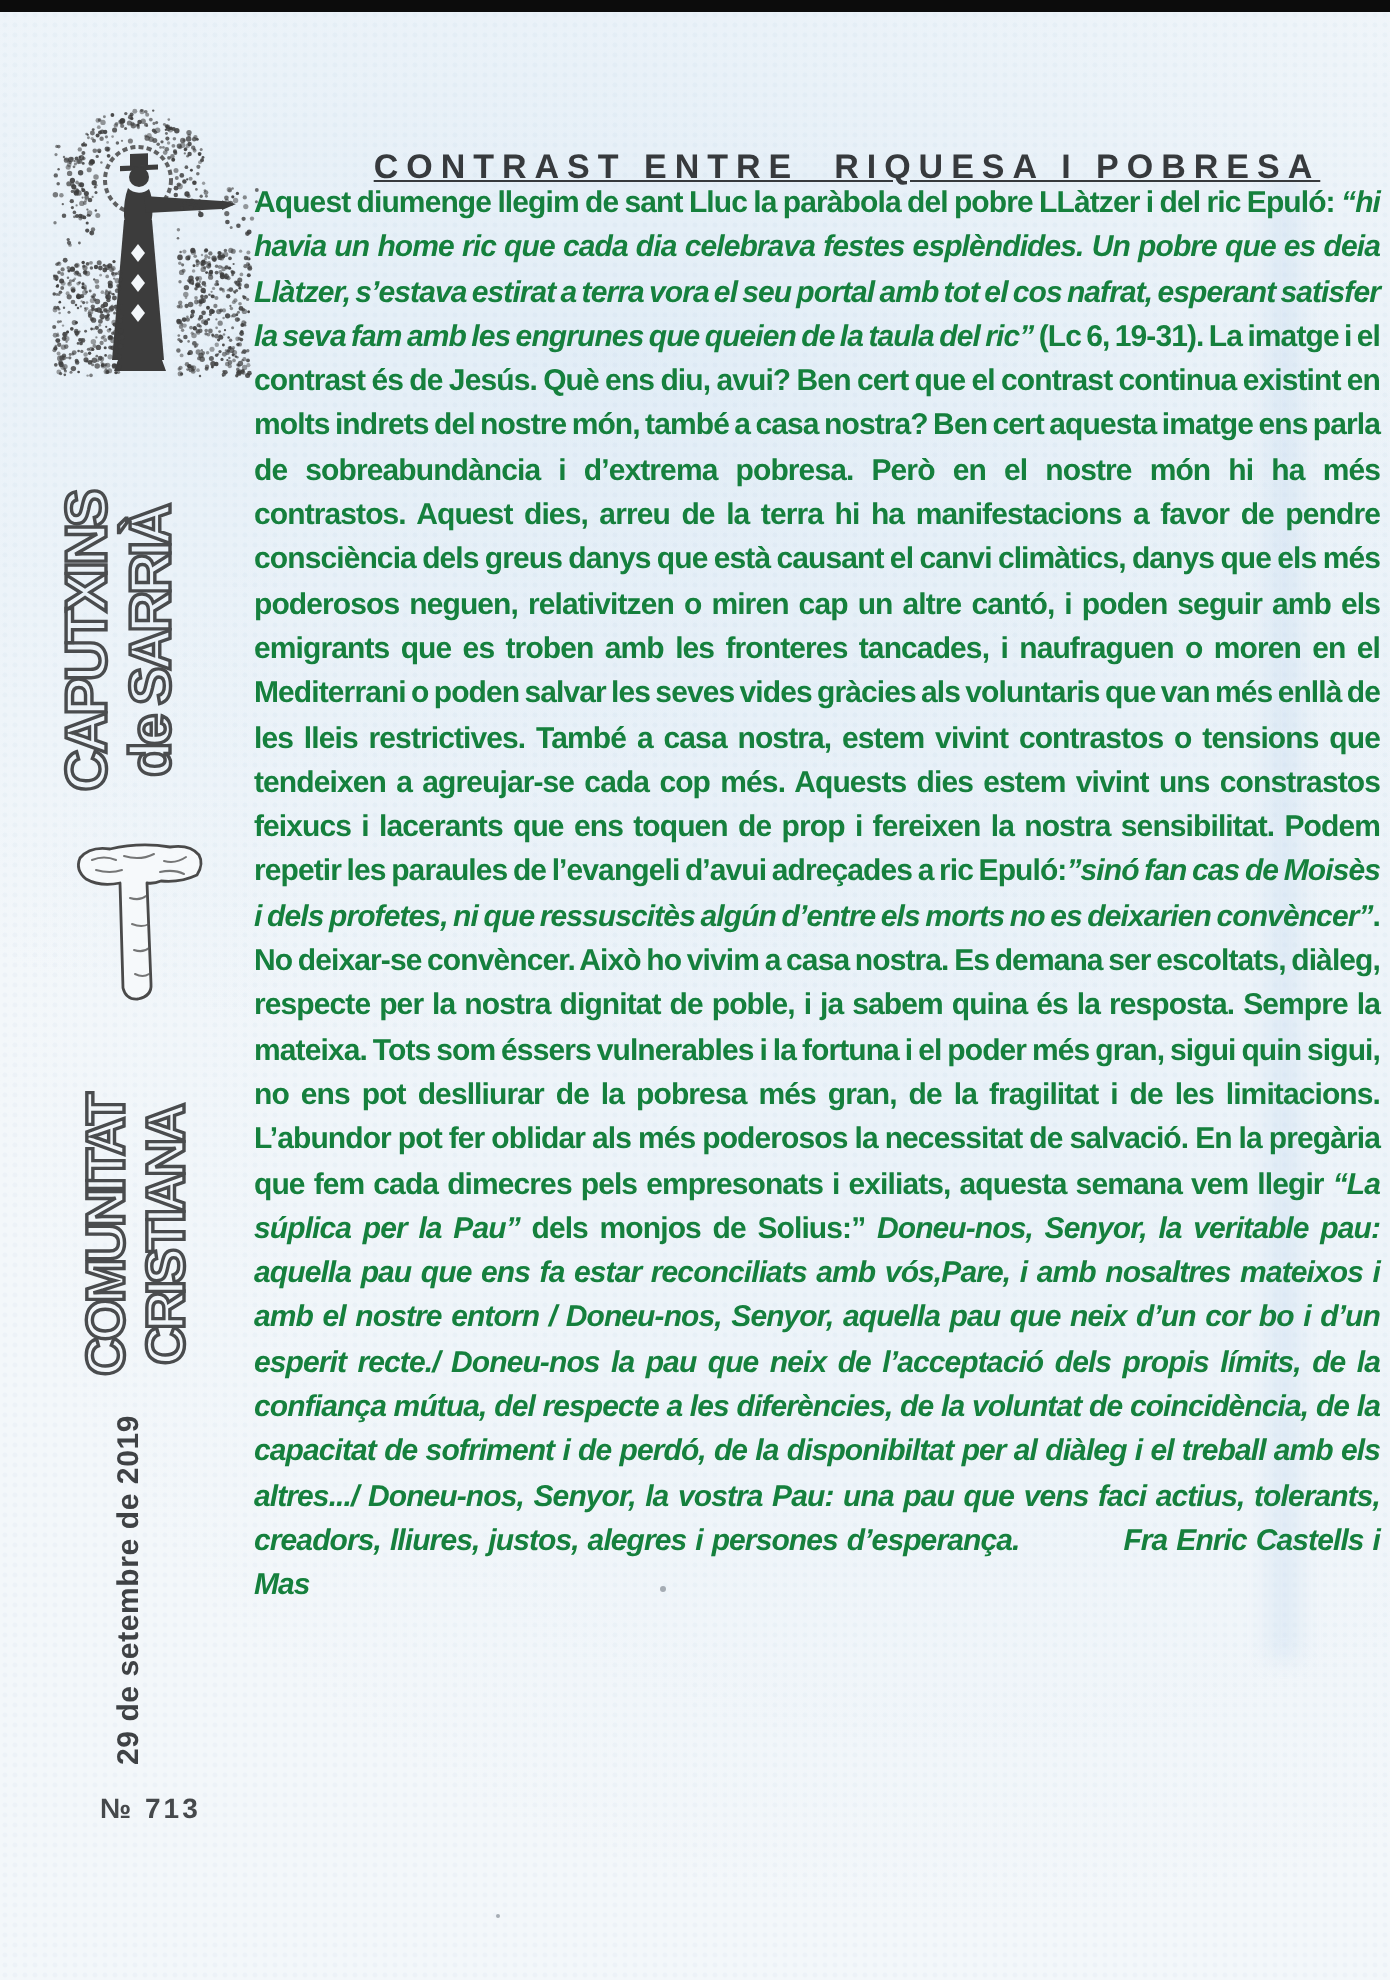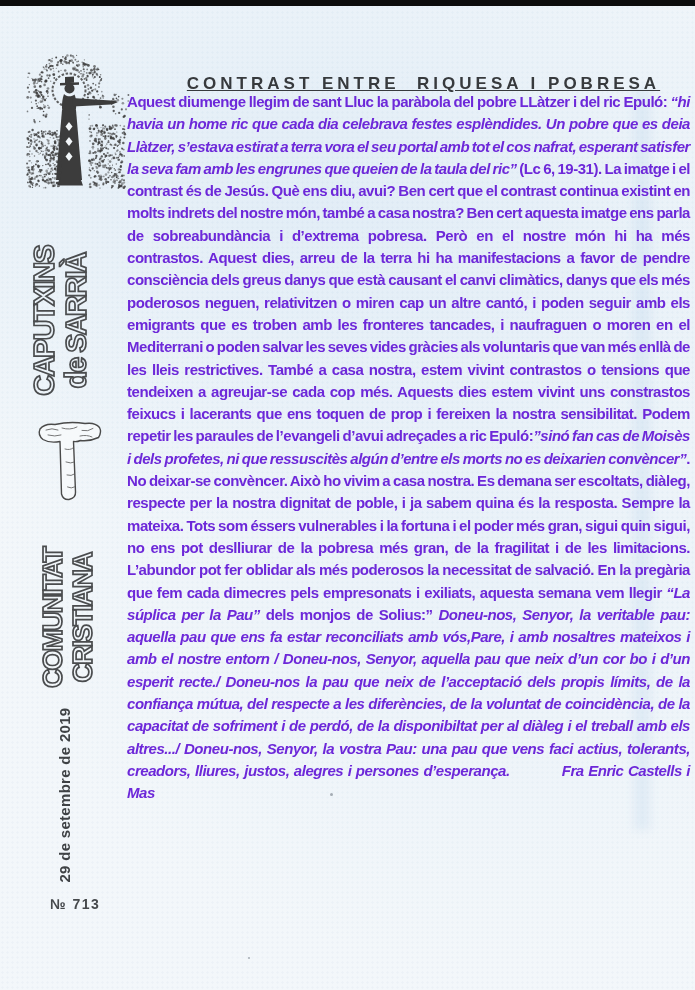--- a/index.html
+++ b/index.html
@@ -52,21 +52,21 @@
 
   
   .article {
     position: absolute;
     left: 127px; top: 91px; width: 563px;
     font-size: 15px; font-weight: 700;
     line-height: 22.3px;
     letter-spacing: -0.45px;
     word-spacing: -1.2px;
     text-align: justify;
-    color: #6d28d9;
+    color: #15803d;
   }
   .run-italic { font-style: italic; }
   .run-signature { font-style: italic; padding-left: 52px; }
 
   
   .vwrap { position: absolute; }
   .vinner {
     position: absolute; left: 0;
     transform-origin: top left;
     transform: rotate(-90deg);

